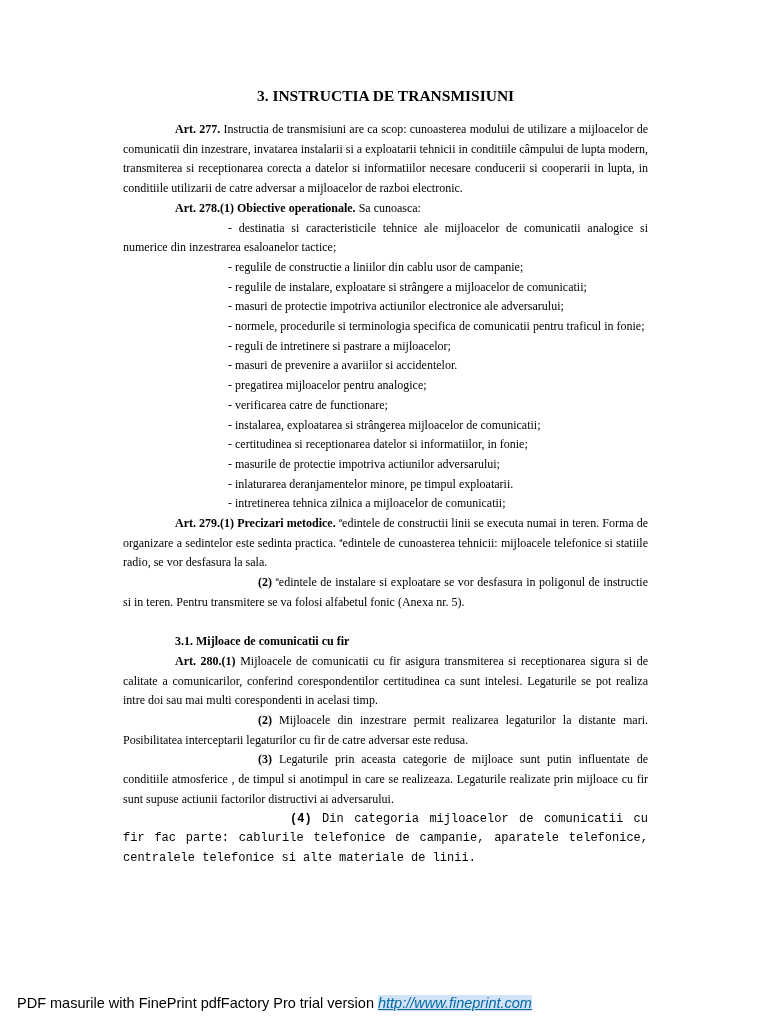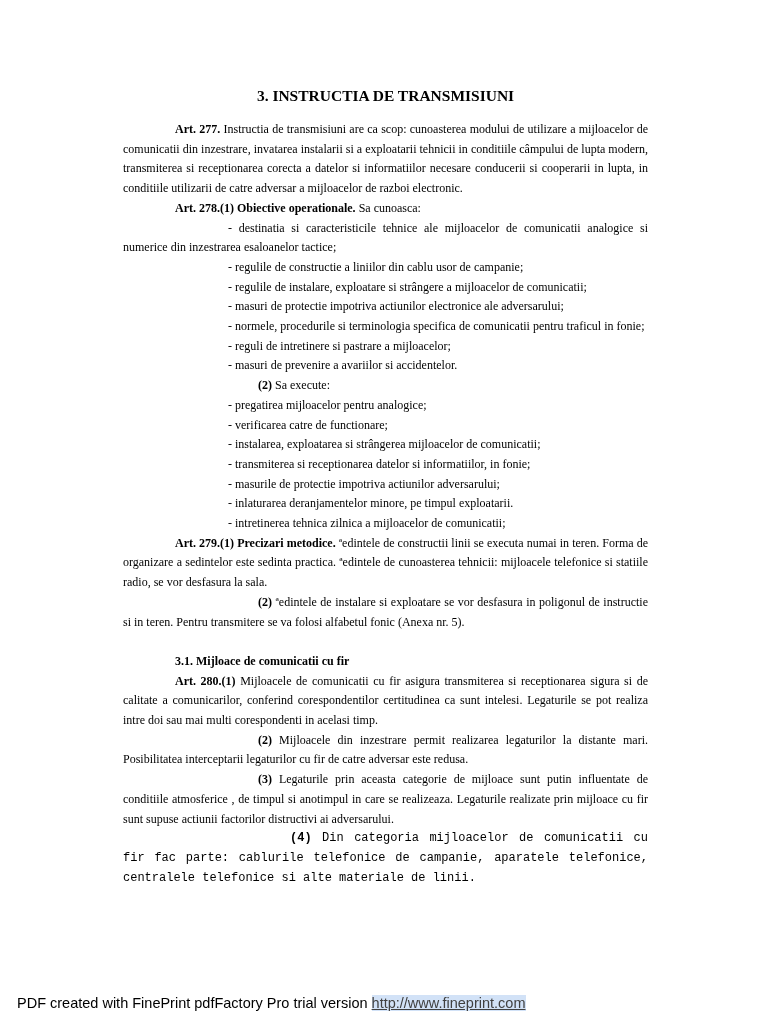--- a/index.html
+++ b/index.html
@@ -50,56 +50,56 @@
     position: absolute;
     left: 17px;
     bottom: 12px;
     font-family: "Liberation Sans", "DejaVu Sans", sans-serif;
     font-size: 14.5px;
     line-height: 18px;
     color: #000000;
     white-space: nowrap;
   }
   .footer-link {
-    color: #404040;
+    color: #0369a1;
     text-decoration: underline;
     background: #d2e2f7;
     cursor: pointer;
+    font-style: italic;
   }
 </style>
 </head>
 <body>
 
 <div class="page">
   <div class="content">
     <h1 class="doc-title">3. INSTRUCTIA DE TRANSMISIUNI</h1>
     <div>
         <p class="para art"><span class="b">Art. 277.</span><span> Instructia de transmisiuni are ca scop: cunoasterea modului de utilizare a mijloacelor de comunicatii din inzestrare, invatarea instalarii si a exploatarii tehnicii in conditiile câmpului de lupta modern, transmiterea si receptionarea corecta a datelor si informatiilor necesare conducerii si cooperarii in lupta, in conditiile utilizarii de catre adversar a mijloacelor de razboi electronic.</span></p>
         <p class="para art"><span class="b">Art. 278.(1) Obiective operationale.</span><span> Sa cunoasca:</span></p>
         <p class="para dash"><span>- destinatia si caracteristicile tehnice ale mijloacelor de comunicatii analogice si numerice din inzestrarea esaloanelor tactice;</span></p>
         <p class="para dash"><span>- regulile de constructie a liniilor din cablu usor de campanie;</span></p>
         <p class="para dash"><span>- regulile de instalare, exploatare si strângere a mijloacelor de comunicatii;</span></p>
         <p class="para dash"><span>- masuri de protectie impotriva actiunilor electronice ale adversarului;</span></p>
         <p class="para dash"><span>- normele, procedurile si terminologia specifica de comunicatii pentru traficul in fonie;</span></p>
         <p class="para dash"><span>- reguli de intretinere si pastrare a mijloacelor;</span></p>
         <p class="para dash"><span>- masuri de prevenire a avariilor si accidentelor.</span></p>
-        <p class="para num"><span class="b">(2)</span><span> Sa execute:</span></p>
         <p class="para dash"><span>- pregatirea mijloacelor pentru analogice;</span></p>
         <p class="para dash"><span>- verificarea catre de functionare;</span></p>
         <p class="para dash"><span>- instalarea, exploatarea si strângerea mijloacelor de comunicatii;</span></p>
-        <p class="para dash"><span>- transmiterea si receptionarea datelor si informatiilor, in fonie;</span></p>
+        <p class="para dash"><span>- certitudinea si receptionarea datelor si informatiilor, in fonie;</span></p>
         <p class="para dash"><span>- masurile de protectie impotriva actiunilor adversarului;</span></p>
         <p class="para dash"><span>- inlaturarea deranjamentelor minore, pe timpul exploatarii.</span></p>
         <p class="para dash"><span>- intretinerea tehnica zilnica a mijloacelor de comunicatii;</span></p>
         <p class="para art"><span class="b">Art. 279.(1) Precizari metodice.</span><span> ªedintele de constructii linii se executa numai in teren. Forma de organizare a sedintelor este sedinta practica. ªedintele de cunoasterea tehnicii: mijloacele telefonice si statiile radio, se vor desfasura la sala.</span></p>
         <p class="para num"><span class="b">(2)</span><span> ªedintele de instalare si exploatare se vor desfasura in poligonul de instructie si in teren. Pentru transmitere se va folosi alfabetul fonic (Anexa nr. 5).</span></p>
         <p class="para heading"><span class="b">3.1. Mijloace de comunicatii cu fir</span></p>
         <p class="para art"><span class="b">Art. 280.(1)</span><span> Mijloacele de comunicatii cu fir asigura transmiterea si receptionarea sigura si de calitate a comunicarilor, conferind corespondentilor certitudinea ca sunt intelesi. Legaturile se pot realiza intre doi sau mai multi corespondenti in acelasi timp.</span></p>
         <p class="para num"><span class="b">(2)</span><span> Mijloacele din inzestrare permit realizarea legaturilor la distante mari. Posibilitatea interceptarii legaturilor cu fir de catre adversar este redusa.</span></p>
         <p class="para num"><span class="b">(3)</span><span> Legaturile prin aceasta categorie de mijloace sunt putin influentate de conditiile atmosferice , de timpul si anotimpul in care se realizeaza. Legaturile realizate prin mijloace cu fir sunt supuse actiunii factorilor distructivi ai adversarului.</span></p>
         <p class="para num4"><span class="b">(4)</span><span> Din categoria mijloacelor de comunicatii cu fir fac parte: cablurile telefonice de campanie, aparatele telefonice, centralele telefonice si alte materiale de linii.</span></p>
       </div>
   </div>
 
   <div class="footer">
-    <span>PDF created with FinePrint pdfFactory Pro trial version </span><a class="footer-link" href="#">http://www.fineprint.com</a>
+    <span>PDF masurile with FinePrint pdfFactory Pro trial version </span><a class="footer-link" href="#">http://www.fineprint.com</a>
   </div>
 </div>
 
 </body></html>

